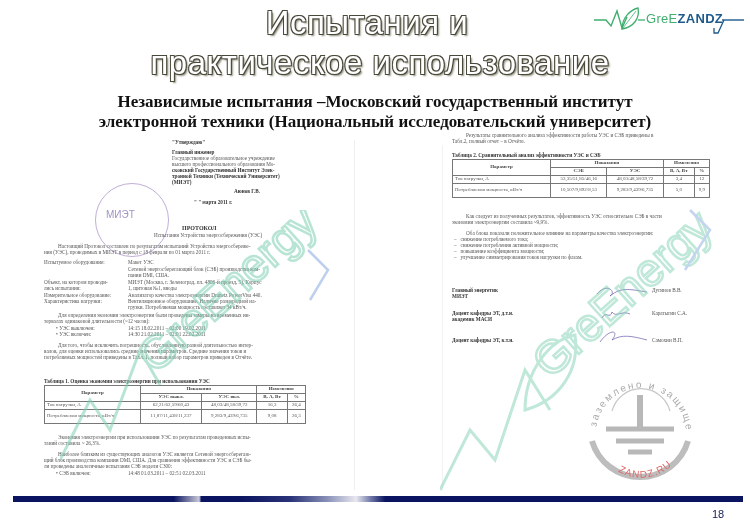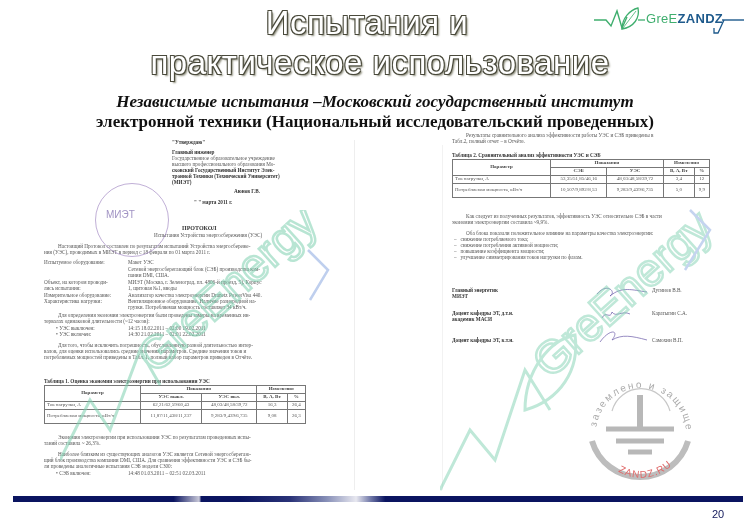--- a/index.html
+++ b/index.html
@@ -9,21 +9,21 @@
     text-shadow: -1px -1px 0 #4a4a3c, 1px -1px 0 #4a4a3c, -1px 1px 0 #4a4a3c, 1px 1px 0 #4a4a3c, 2px 2px 2px #8a8a78; }
   .title.l1 { top:4px; left:-8px; }
   .title.l2 { top:44px; left:5px; }
 
   .logo { position:absolute; left:594px; top:6px; width:150px; height:30px; }
   .logo-text { position:absolute; left:52px; top:5px; font-size:13px; letter-spacing:0.3px; font-family:"Liberation Sans", sans-serif; }
   .logo-text .g { color:#3fae6e; }
   .logo-text .b { color:#1e5a8c; font-weight:bold; }
 
   .subtitle { position:absolute; left:0; width:750px; text-align:center; font-family:"Liberation Serif", serif; font-weight:bold; font-size:17px; color:#111; line-height:20px; }
-  .subtitle.s1 { top:92px;font-style:italic; }
+  .subtitle.s1 { top:92px; }
   .subtitle.s2 { top:112px; }
 
   .page { position:absolute; background:#fff; font-family:"Liberation Serif", serif; color:#555; font-size:5.2px; line-height:6.4px; }
   .page.left { left:44px; top:135px; width:306px; height:352px; }
   .page.right { left:452px; top:130px; width:265px; height:225px; }
 
   .doc-line { position:absolute; white-space:nowrap; }
   .bold { font-weight:bold; color:#333; }
 
   table.dt { position:absolute; border-collapse:collapse; font-size:5px; color:#555; }
@@ -54,21 +54,21 @@
     <path d="M28,23 C28,12 36,4 44,2 C46,12 40,21 28,23 Z" fill="none" stroke="#3fae6e" stroke-width="1.3"></path>
     <line x1="29" y1="22" x2="42" y2="5" stroke="#3fae6e" stroke-width="0.8"></line>
     <line x1="44" y1="14" x2="51" y2="14" stroke="#3fae6e" stroke-width="1.3"></line>
     <polyline points="130,14 124,27 120,27 120,22" fill="none" stroke="#1e5a8c" stroke-width="1.3"></polyline>
     <line x1="128" y1="14" x2="150" y2="14" stroke="#1e5a8c" stroke-width="1.4"></line>
   </svg>
   <div class="logo-text"><span class="g">GreE</span><span class="b">ZANDZ</span></div>
 </div>
 
 <div class="subtitle s1">Независимые испытания –Московский государственный институт</div>
-<div class="subtitle s2">электронной техники (Национальный исследовательский проведенных)</div>
+<div class="subtitle s2">электронной техники (Национальный исследовательский университет)</div>
 
 <div class="page left">
   <div class="doc-line bold" style="left:128px;top:4px;">"Утверждаю"</div>
   <div class="doc-line bold" style="left:128px;top:14px;">Главный инженер</div>
   <div class="doc-line" style="left:128px;top:20px;">Государственное образовательное учреждение</div>
   <div class="doc-line" style="left:128px;top:26px;">высшего профессионального образования Мо-</div>
   <div class="doc-line bold" style="left:128px;top:32px;">сковский Государственный Институт Элек-</div>
   <div class="doc-line bold" style="left:128px;top:38px;">тронной Техники (Технический Университет)</div>
   <div class="doc-line bold" style="left:128px;top:44px;">(МИЭТ)</div>
   <div class="doc-line bold" style="left:190px;top:53px;">Аюнов Г.В.</div>
@@ -233,13 +233,13 @@
   <path d="M34,46 A30,30 0 0,1 92,46" fill="none" stroke="#c8c8c8" stroke-width="1.2"></path>
   <line x1="62" y1="30" x2="62" y2="62" stroke="#b8b8b8" stroke-width="6"></line>
   <line x1="28" y1="64" x2="96" y2="64" stroke="#b8b8b8" stroke-width="5"></line>
   <line x1="38" y1="76" x2="86" y2="76" stroke="#b8b8b8" stroke-width="5"></line>
   <line x1="50" y1="87" x2="74" y2="87" stroke="#b8b8b8" stroke-width="5"></line>
   <text font-family="Liberation Sans, sans-serif" font-size="10" fill="#aaaaaa" letter-spacing="2"><textPath href="#arcTop" startOffset="4%">заземлено и защищено</textPath></text>
   <text font-family="Liberation Sans, sans-serif" font-size="10" fill="#e06a6a" letter-spacing="1"><textPath href="#arcBot" startOffset="20%">ZANDZ.RU</textPath></text>
 </svg>
 
 <div class="bottom-bar"></div>
-<div class="page-num">20</div>
+<div class="page-num">18</div>
 
 </body></html>

